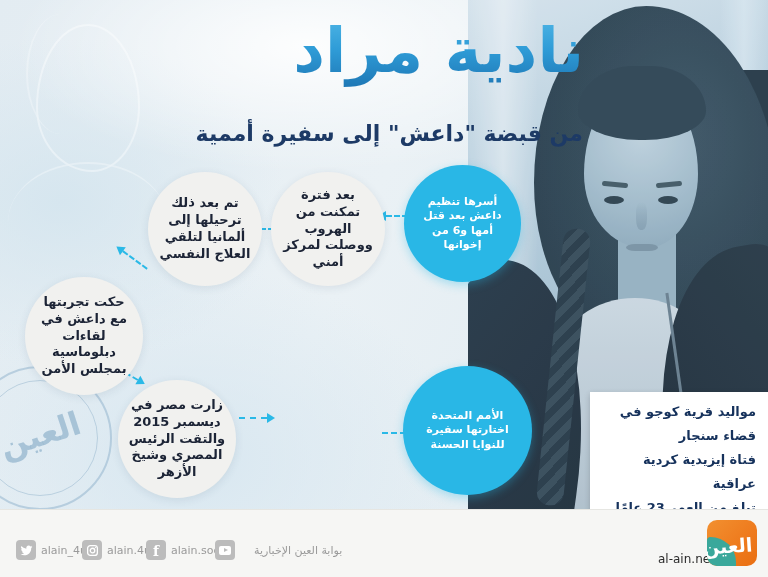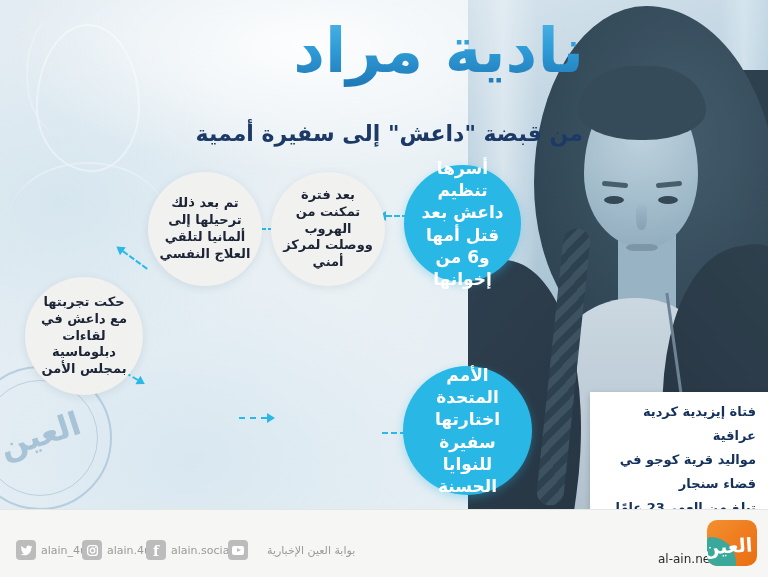--- a/index.html
+++ b/index.html
@@ -87,21 +87,21 @@
   }
   .subtitle { position:absolute; right:185px; top:121px; z-index:3; direction:rtl;
         font-size:22px; font-weight:bold; color:#1d3a66; }
 
   
   .bubble { position:absolute; border-radius:50%; display:flex; align-items:center;
         justify-content:center; text-align:center; direction:rtl; z-index:4;
         font-weight:bold; line-height:1.3; padding:10px;
         box-shadow:0 2px 8px rgba(40,70,95,.10); }
   .bubble.light { background:#f1f1ef; color:#1c2436; font-size:13px; }
-  .bubble.cyan  { background:#29b7e6; color:#ffffff; font-size:17px;
+  .bubble.cyan  { background:#29b7e6; color:#ffffff; font-size:11px;
         box-shadow:0 3px 10px rgba(41,183,230,.35); }
   .b1 { left:404px; top:165px; width:117px; height:117px; }
   .b2 { left:271px; top:172px; width:114px; height:114px; }
   .b3 { left:148px; top:172px; width:114px; height:114px; }
   .b4 { left:25px;  top:277px; width:118px; height:118px; background:#ebebe9; }
   .b5 { left:118px; top:380px; width:118px; height:118px; }
   .b6 { left:265px; top:378px; width:118px; height:118px; }
   .b7 { left:403px; top:366px; width:129px; height:129px;text-align:center; }
 
   
@@ -121,21 +121,21 @@
   .info-box { position:absolute; right:0; top:392px; width:178px; z-index:4;
         background:#ffffff; border-bottom:7px solid #29b7e6;
         padding:8px 12px 8px 6px; direction:rtl; text-align:right;
         font-size:13px; font-weight:bold; color:#16325c; line-height:1.85;
         box-shadow:0 2px 6px rgba(0,0,0,.18); }
 
   
   .footer { position:absolute; left:0; top:509px; width:768px; height:68px;
         background:#f6f6f4; border-top:1px solid #e6e6e2; z-index:5; }
   .social { position:absolute; top:30px; display:flex; align-items:center; gap:5px; }
-  .s1 { left:16px; } .s2 { left:82px; } .s3 { left:146px; } .s4 { left:228px;gap:19px; }
+  .s1 { left:16px; } .s2 { left:82px; } .s3 { left:146px; } .s4 { left:215px;gap:19px; }
   .s-icon { width:20px; height:20px; background:#bcbcbc; border-radius:4px;
         display:flex; align-items:center; justify-content:center; color:#fff; }
   .s-label { font-size:11px; color:#9a9a9a; }
   .s4 .s-label { direction:rtl; }
   .fb-f { font-size:14px; font-weight:bold; color:#fff; line-height:1;
         font-family:"DejaVu Serif", serif; margin-top:2px; }
   .yt-btn { width:12px; height:9px; background:#fff; border-radius:2px;
         display:flex; align-items:center; justify-content:center; }
   .yt-tri { width:0; height:0; border-top:2.5px solid transparent;
         border-bottom:2.5px solid transparent; border-left:4px solid #bcbcbc; margin-left:1px; }
@@ -202,27 +202,30 @@
   </div>
   <div class="bubble light b2">
     <span>بعد فترة تمكنت من الهروب ووصلت لمركز أمني</span>
   </div>
   <div class="bubble light b3">
     <span>تم بعد ذلك ترحيلها إلى ألمانيا لتلقي العلاج النفسي</span>
   </div>
   <div class="bubble light b4">
     <span>حكت تجربتها مع داعش في لقاءات دبلوماسية بمجلس الأمن</span>
   </div>
+  <div class="bubble light b5">
+    <span>زارت مصر في ديسمبر 2015 والتقت الرئيس المصري وشيخ الأزهر</span>
+  </div>
   <div class="bubble cyan b7">
     <span>الأمم المتحدة اختارتها سفيرة للنوايا الحسنة</span>
   </div>
 
   <div class="info-box">
+    <div>مواليد قرية كوجو في قضاء سنجار</div>
     <div>فتاة إيزيدية كردية عراقية</div>
-    <div>مواليد قرية كوجو في قضاء سنجار</div>
     <div>تبلغ من العمر 23 عامًا</div>
   </div>
 
   <div class="footer">
 
     <div class="social s1">
       <span class="s-icon">
         <svg width="13" height="13" viewBox="0 0 24 24" fill="#ffffff">
           <path d="M23 5.1c-.8.4-1.7.7-2.6.8a4.6 4.6 0 0 0 2-2.5c-.9.5-1.9.9-2.9 1.1a4.5 4.5 0 0 0-7.8 4.1A12.8 12.8 0 0 1 2.4 3.9a4.5 4.5 0 0 0 1.4 6 4.4 4.4 0 0 1-2-.6v.1a4.5 4.5 0 0 0 3.6 4.4c-.7.2-1.4.2-2 .1a4.5 4.5 0 0 0 4.2 3.1A9 9 0 0 1 1 18.9a12.7 12.7 0 0 0 6.9 2c8.3 0 12.8-6.9 12.8-12.8v-.6c.9-.6 1.6-1.4 2.3-2.4z"></path>
         </svg>

